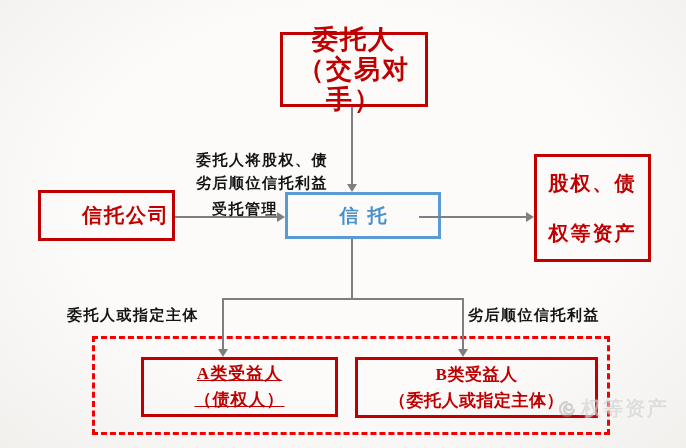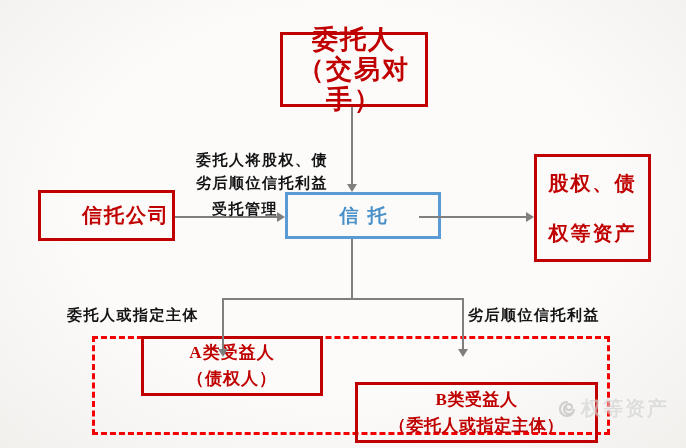--- a/index.html
+++ b/index.html
@@ -33,22 +33,22 @@
   .bbox {
     border: 3px solid #5b9bd5;
     color: #4a90c8;
   }
   .node .ln { display: block; }
 
   #consignor   { left: 280px; top: 32px;  width: 148px; height: 75px; font-size: 26px; line-height: 30px; letter-spacing: 2px; }
   #trust-company { left: 38px; top: 190px; width: 137px; height: 51px; font-size: 20px; letter-spacing: 2px; padding-left: 39px; }
   #trust       { left: 285px; top: 192px; width: 156px; height: 47px; font-size: 19px; letter-spacing: 9px; text-indent: 9px; }
   #assets      { left: 534px; top: 154px; width: 117px; height: 108px; font-size: 20px; line-height: 34px; letter-spacing: 2px; gap: 16px; }
-  #beneficiary-a { left: 141px; top: 336px; width: 182px; height: 60px; font-size: 17px; line-height: 26px; letter-spacing: 1px; }
-  #beneficiary-b { left: 355px; top: 357px; width: 243px; height: 61px; font-size: 17px; line-height: 26px; letter-spacing: 0.5px; margin-top: 25px; }
+  #beneficiary-a { left: 141px; top: 357px; width: 197px; height: 60px; font-size: 17px; line-height: 26px; letter-spacing: 1px; text-decoration: underline; }
+  #beneficiary-b { left: 355px; top: 357px; width: 243px; height: 61px; font-size: 17px; line-height: 26px; letter-spacing: 0.5px; }
 
   
   #beneficiary-group {
     position: absolute;
     left: 92px; top: 336px; width: 518px; height: 99px;
     border: 3px dashed #f40000;
   }
 
   
   .line { position: absolute; background: #7f7f7f; }

